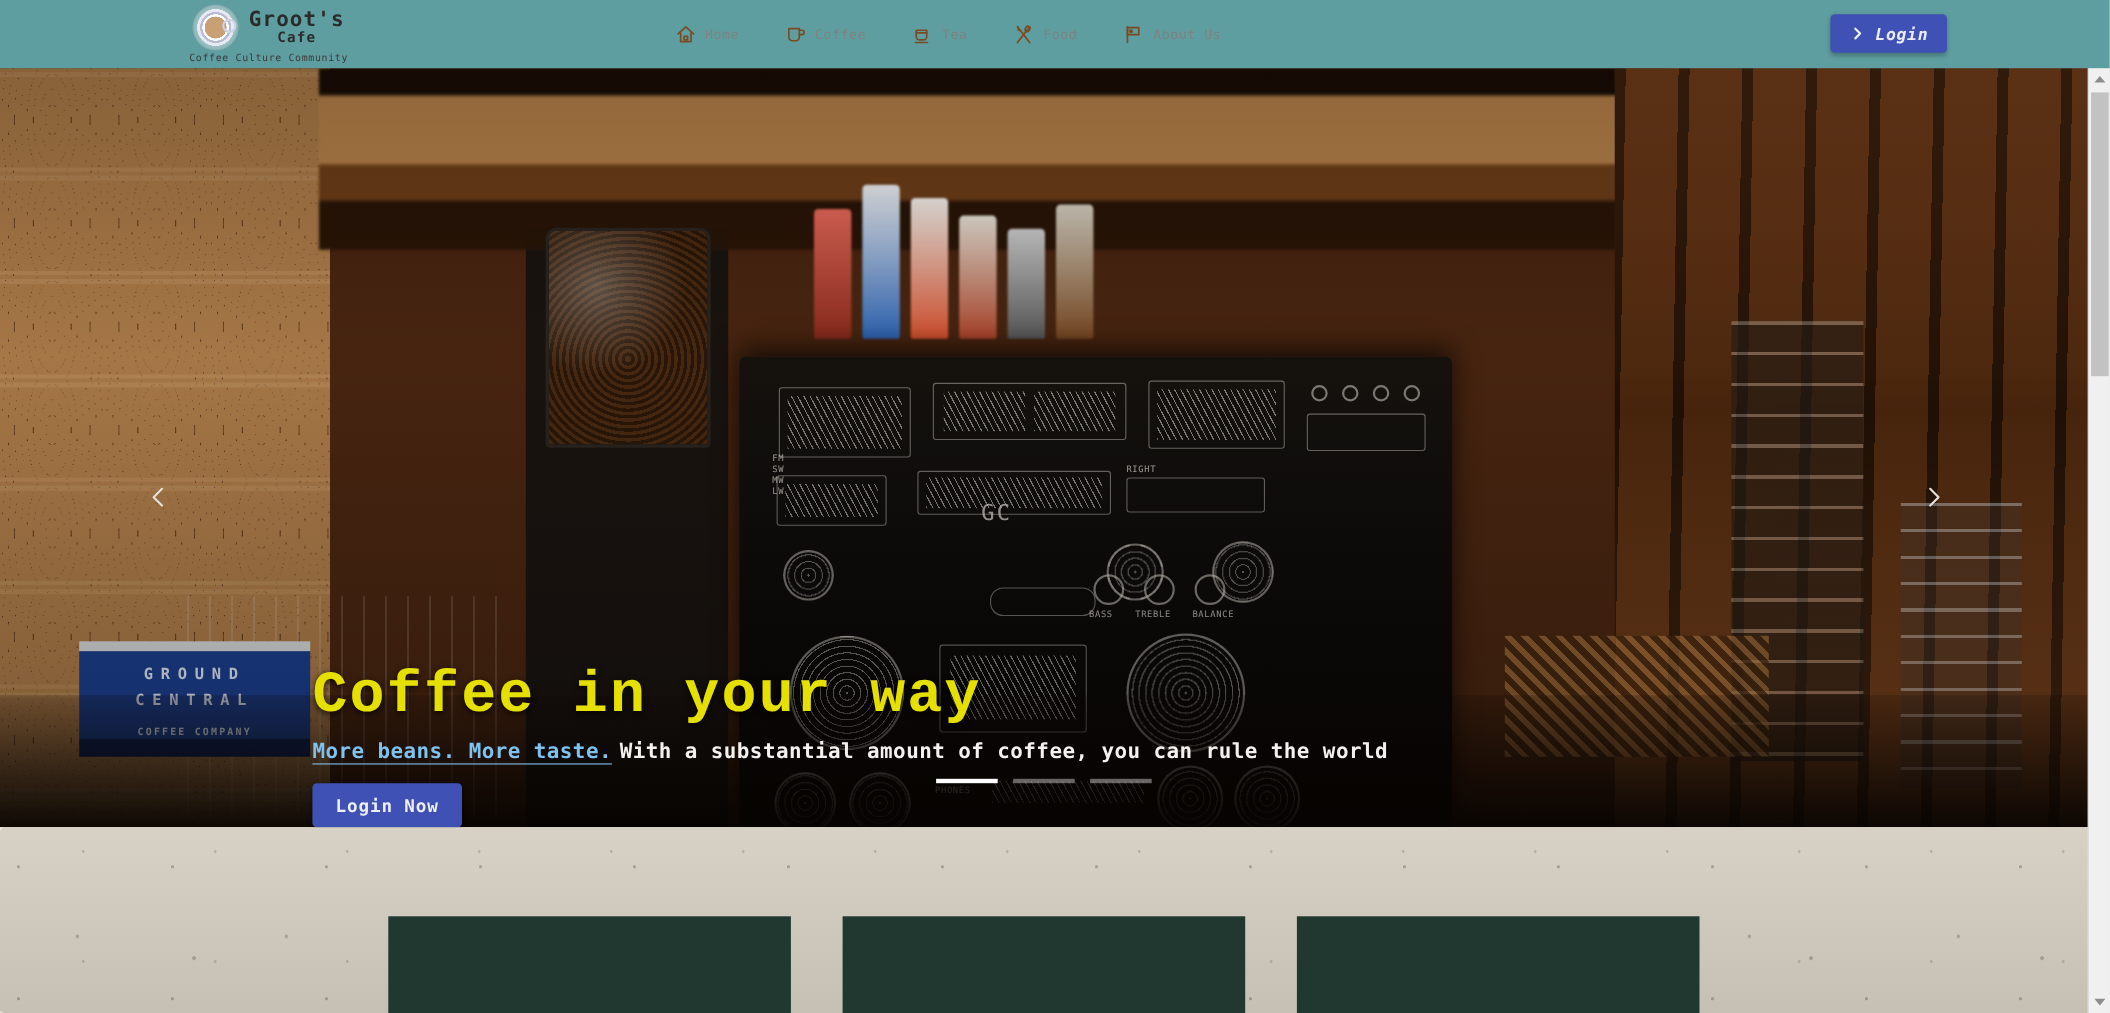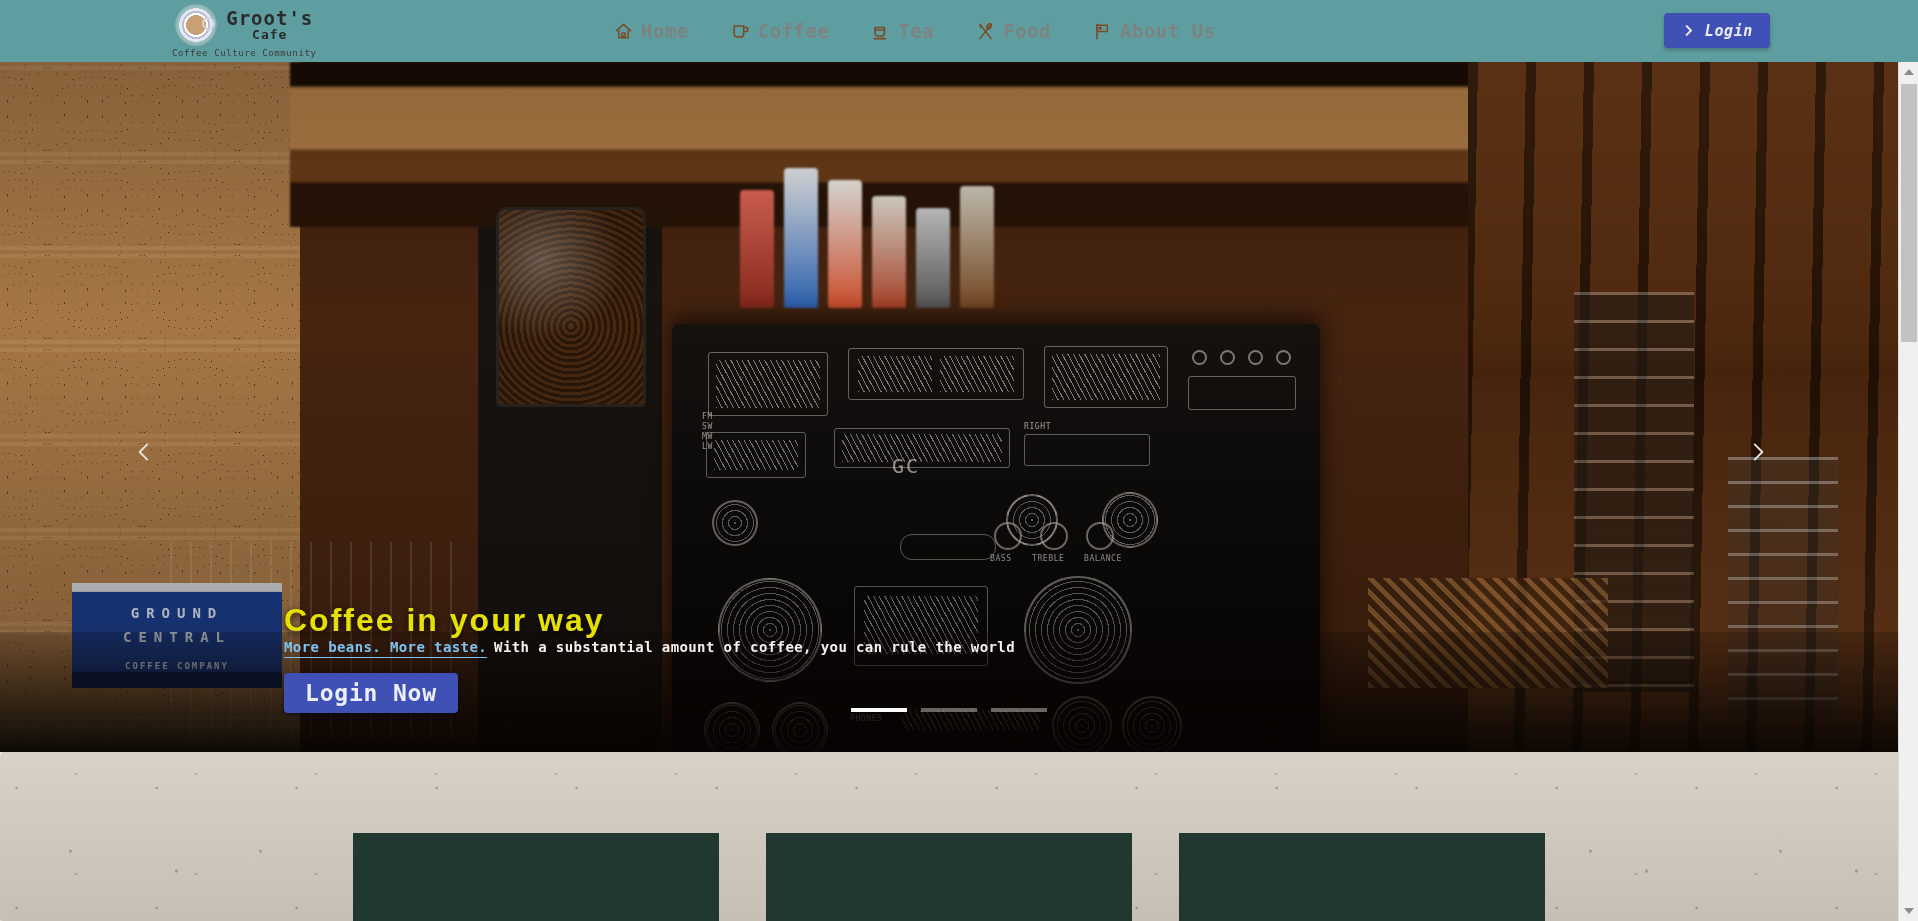--- a/index.html
+++ b/index.html
@@ -57,21 +57,21 @@
   .nav {
     position: absolute; left: 614px; top: 0;
     height: 62px; display: flex; align-items: center; gap: 42px;
   }
   .nav-item {
     display: flex; align-items: center; gap: 8px;
     cursor: pointer; user-select: none;
   }
   .nav-label {
     font-family: "DejaVu Sans Mono", monospace;
-    font-size: 19px; font-weight: 700; letter-spacing: .5px;
+    font-size: 12px; font-weight: 400; letter-spacing: .5px;
     color: #7c8381;
     text-transform: capitalize;
   }
   .nav-ico { width: 19px; height: 19px; display: block; flex: 0 0 auto; }
   .nav-ico svg { display:block; width:19px; height:19px; }
 
   .login-btn {
     position: absolute; right: 148px; top: 13px;
     height: 35px; padding: 0 17px;
     background: #3f51b5; border: none; border-radius: 4px;
@@ -204,45 +204,45 @@
     background: repeating-linear-gradient(90deg, rgba(225,225,225,.16) 0 2px, rgba(0,0,0,0) 2px 20px);
   }
   .hero-tint {
     position: absolute; inset: 0;
     background: linear-gradient(180deg, rgba(0,0,0,.22) 0%, rgba(0,0,0,.05) 38%, rgba(0,0,0,.30) 100%);
   }
 
   
   .hero-copy { position: absolute; left: 284px; top: 540px; z-index: 6; }
   .hero-title {
-    font-family: Liberation Sans, sans-serif;
-    font-size: 32px; font-weight: 700; letter-spacing: 2px;
+    font-family: Liberation Mono, monospace;
+    font-size: 53px; font-weight: 700; letter-spacing: 2px;
     color: #e6e000;
     background-image: repeating-linear-gradient(0deg, rgba(0,0,0,.62) 0 2px, rgba(0,0,0,0) 2px 5px);
     -webkit-background-clip: text; background-clip: text;
     text-shadow: 0 2px 7px rgba(0,0,0,.8);
     white-space: nowrap;
   }
   .hero-sub {
-    margin-top: 0; white-space: nowrap;
+    margin-top: 10px; white-space: nowrap;
     font-family: "DejaVu Sans Mono", monospace;
-    font-size: 14px; letter-spacing: .4px;
+    font-size: 19px; letter-spacing: .4px;
   }
   .hero-sub .lead {
     color: #7ec2f0; font-weight: 700; text-decoration: underline;
     text-underline-offset: 5px; cursor: pointer;
   }
   .hero-sub .rest { color: #f4f2ee; font-weight: 700; margin-left: 7px; }
   .hero-cta {
     margin-top: 18px;
     background: #3f51b5; border: none; border-radius: 4px;
     height: 40px; padding: 0 21px; cursor: pointer;
     box-shadow: 0 2px 5px rgba(0,0,0,.45);
     font-family: "DejaVu Sans Mono", monospace;
-    font-size: 23px; font-weight: 700; letter-spacing: .8px; color: #eceefb;
+    font-size: 16px; font-weight: 700; letter-spacing: .8px; color: #eceefb;
   }
 
   .car-arrow {
     position: absolute; top: 368px; z-index: 8;
     width: 44px; height: 44px; cursor: pointer;
     display: flex; align-items: center; justify-content: center;
   }
   .car-arrow.left { left: 122px; }
   .car-arrow.right { right: 118px; }
 

